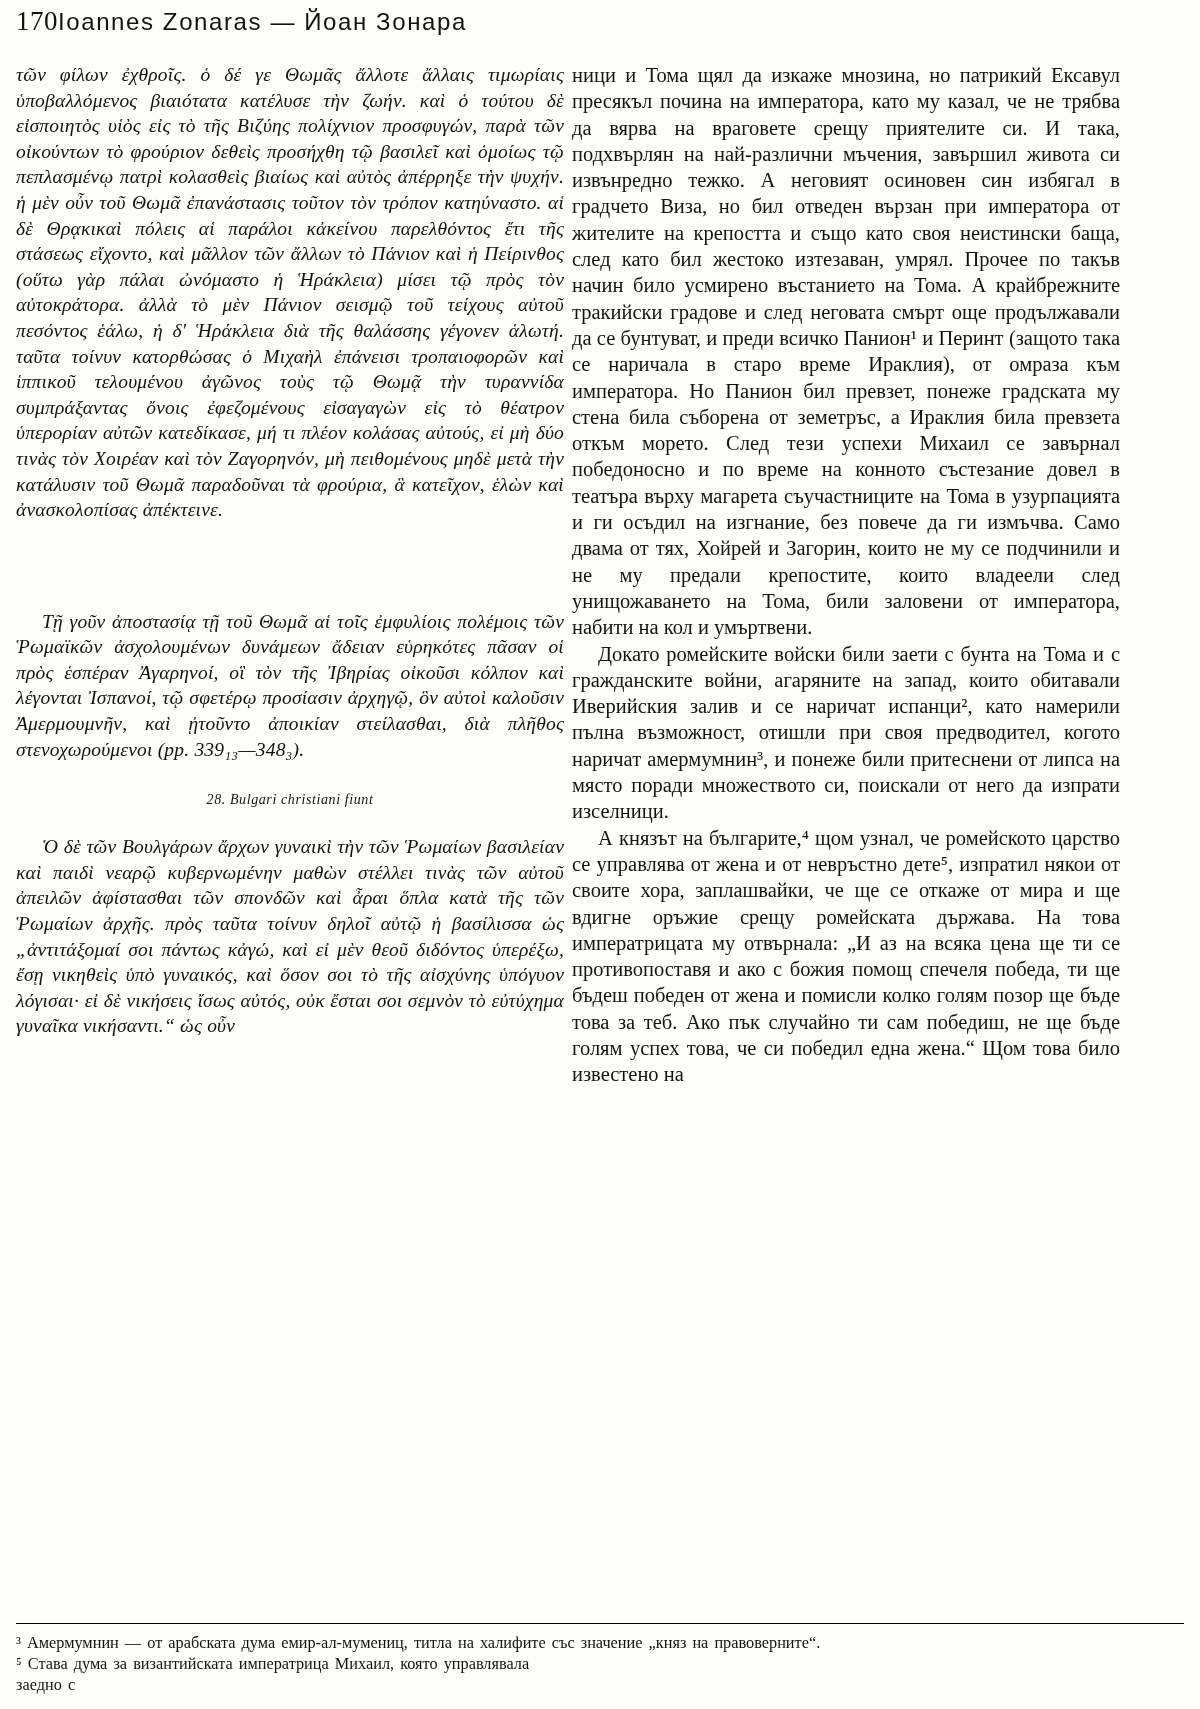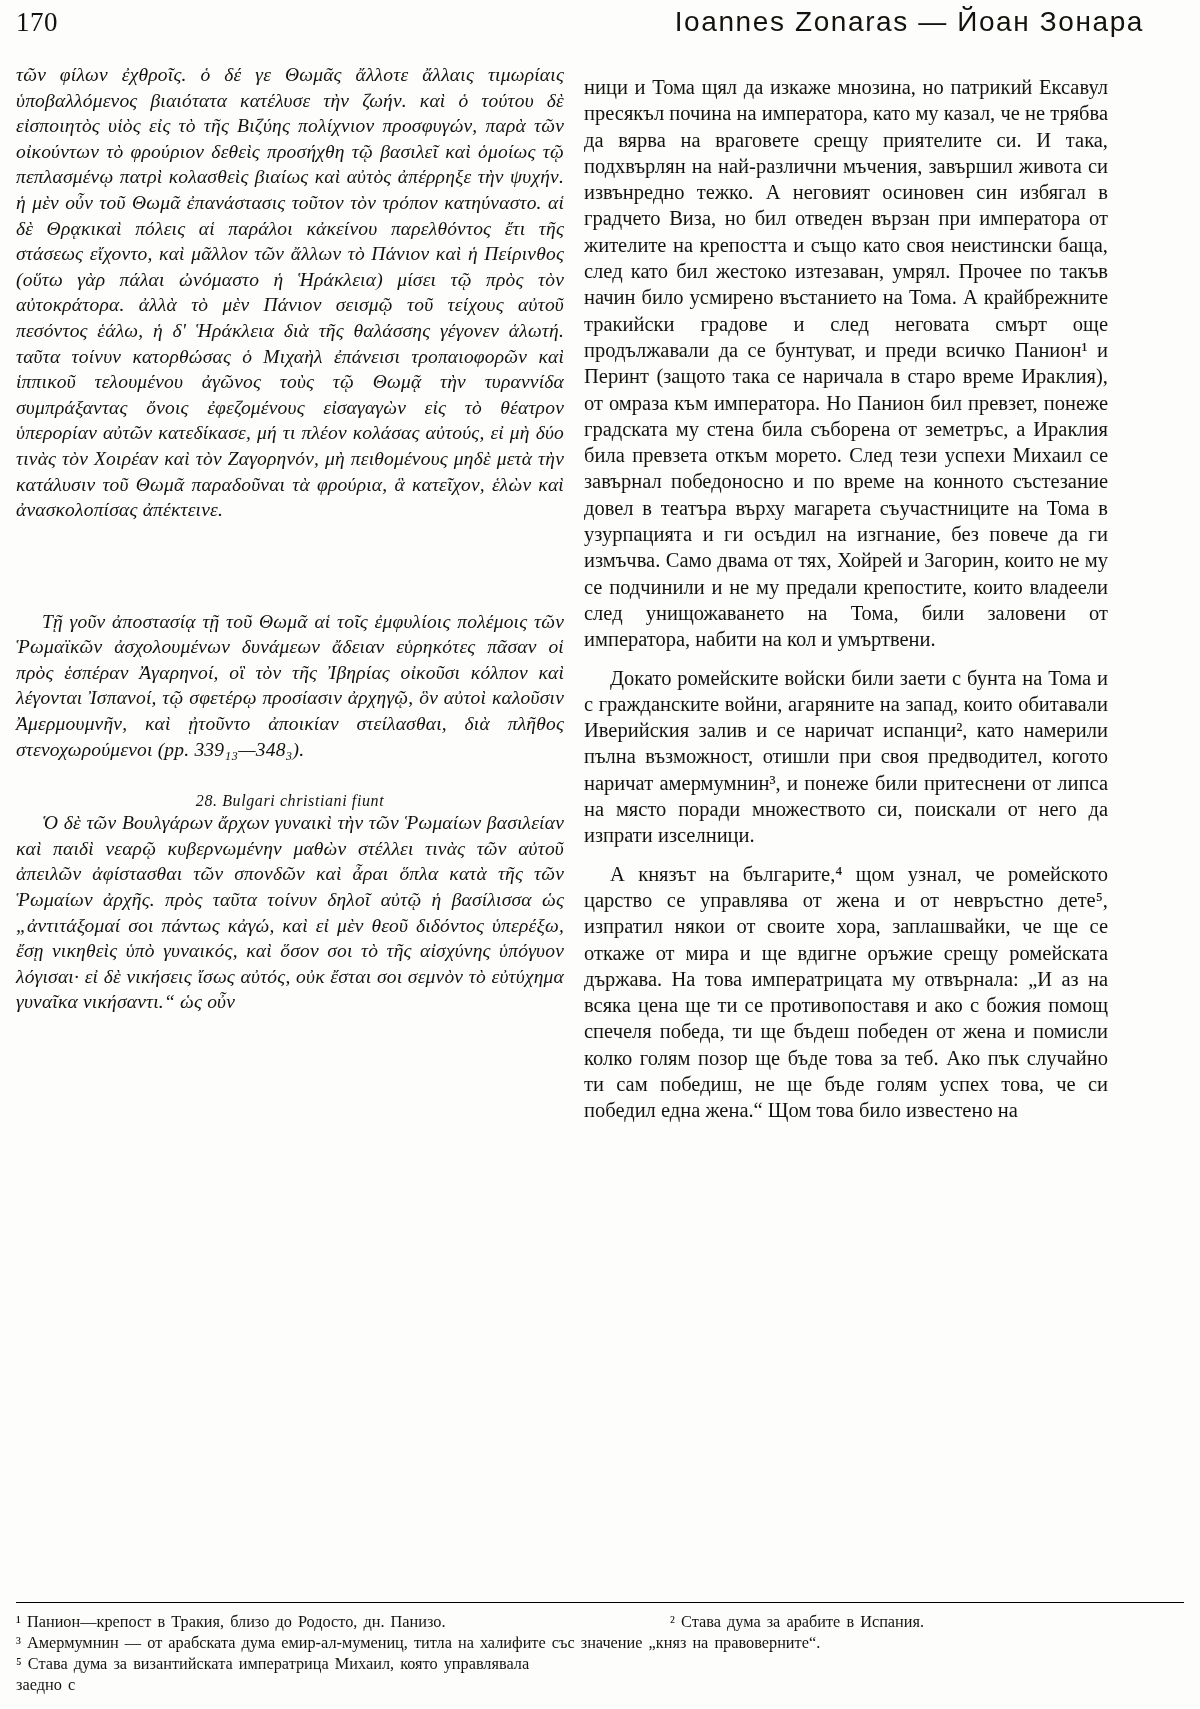--- a/index.html
+++ b/index.html
@@ -29,22 +29,22 @@
     display: flex;
     align-items: baseline;
   }
   .folio {
     font-size: 27px;
     letter-spacing: 0.5px;
     font-family: "Liberation Serif", serif;
   }
   .running-title {
     flex: 1;
-    text-align: right;
-    font-size: 28px;
+    text-align: left;
+    font-size: 24px;
     letter-spacing: 1.6px;
     padding-right: 40px;
     font-family: "Liberation Sans", sans-serif;
   }
 
   
   .columns {
     position: absolute;
     top: 62px;
     left: 16px;
@@ -75,29 +75,29 @@
   .gap-block { height: 86px; }
 
   
   .bg {
     font-family: "Liberation Serif", serif;
     font-size: 20.5px;
     line-height: 26.3px;
     text-align: justify;
     text-justify: inter-word;
   }
-  .bg p { margin: 12px; }
+  .bg p { margin: 0; }
   .bg p.indent { text-indent: 26px; }
 
   
   .sec-head {
     font-style: italic;
-    font-size: 16px;
+    font-size: 14px;
     text-align: center;
-    margin: 30px 0 0 0;
+    margin: 30px 0 26px 0;
     letter-spacing: 0.6px;
   }
   .sec-head-bg {
     font-style: italic;
     font-size: 21px;
     text-align: center;
     margin: 30px 0 14px 0;
     letter-spacing: 0.6px;
   }
 
@@ -159,23 +159,19 @@
       </div>
       <div class="bg">
         <p class="indent">А князът на българите,⁴ щом узнал, че ромейското царство се управлява от жена и от невръстно дете⁵, изпратил някои от своите хора, заплашвайки, че ще се откаже от мира и ще вдигне оръжие срещу ромейската държава. На това императрицата му отвърнала: „И аз на всяка цена ще ти се противопоставя и ако с божия помощ спечеля победа, ти ще бъдеш победен от жена и помисли колко голям позор ще бъде това за теб. Ако пък случайно ти сам победиш, не ще бъде голям успех това, че си победил една жена.“ Щом това било известено на</p>
       </div>
     </div>
 
   </div>
 
   <div class="footnotes">
     <hr class="footnote-rule">
-    <div class="fn-row">
-      <div class="fn-cell-left fn-text">¹ Панион—крепост в Тракия, близо до Родосто, дн. Панизо.</div>
-      <div class="fn-cell-right fn-text">² Става дума за арабите в Испания.</div>
-    </div>
     <div class="fn-line fn-text">³ Амермумнин — от арабската дума емир-ал-мумениц, титла на халифите със значение „княз на правоверните“.</div>
     <div class="fn-row">
       <div class="fn-cell-right fn-text">⁵ Става дума за византийската императрица Михаил, която управлявала заедно с</div>
     </div>
   </div>
 
 </div>
 
 </body></html>

